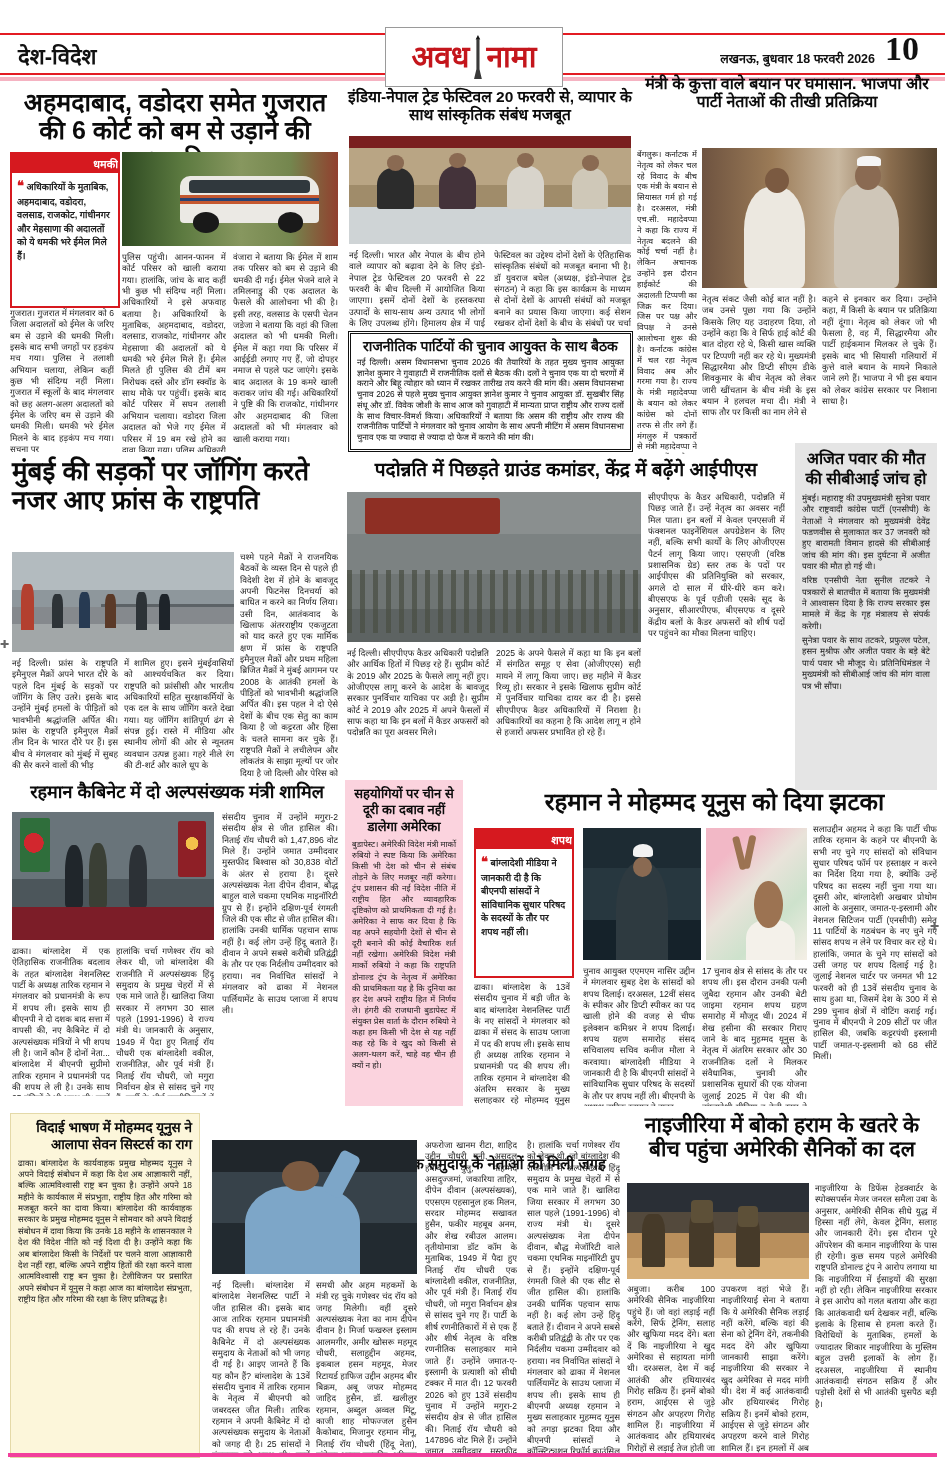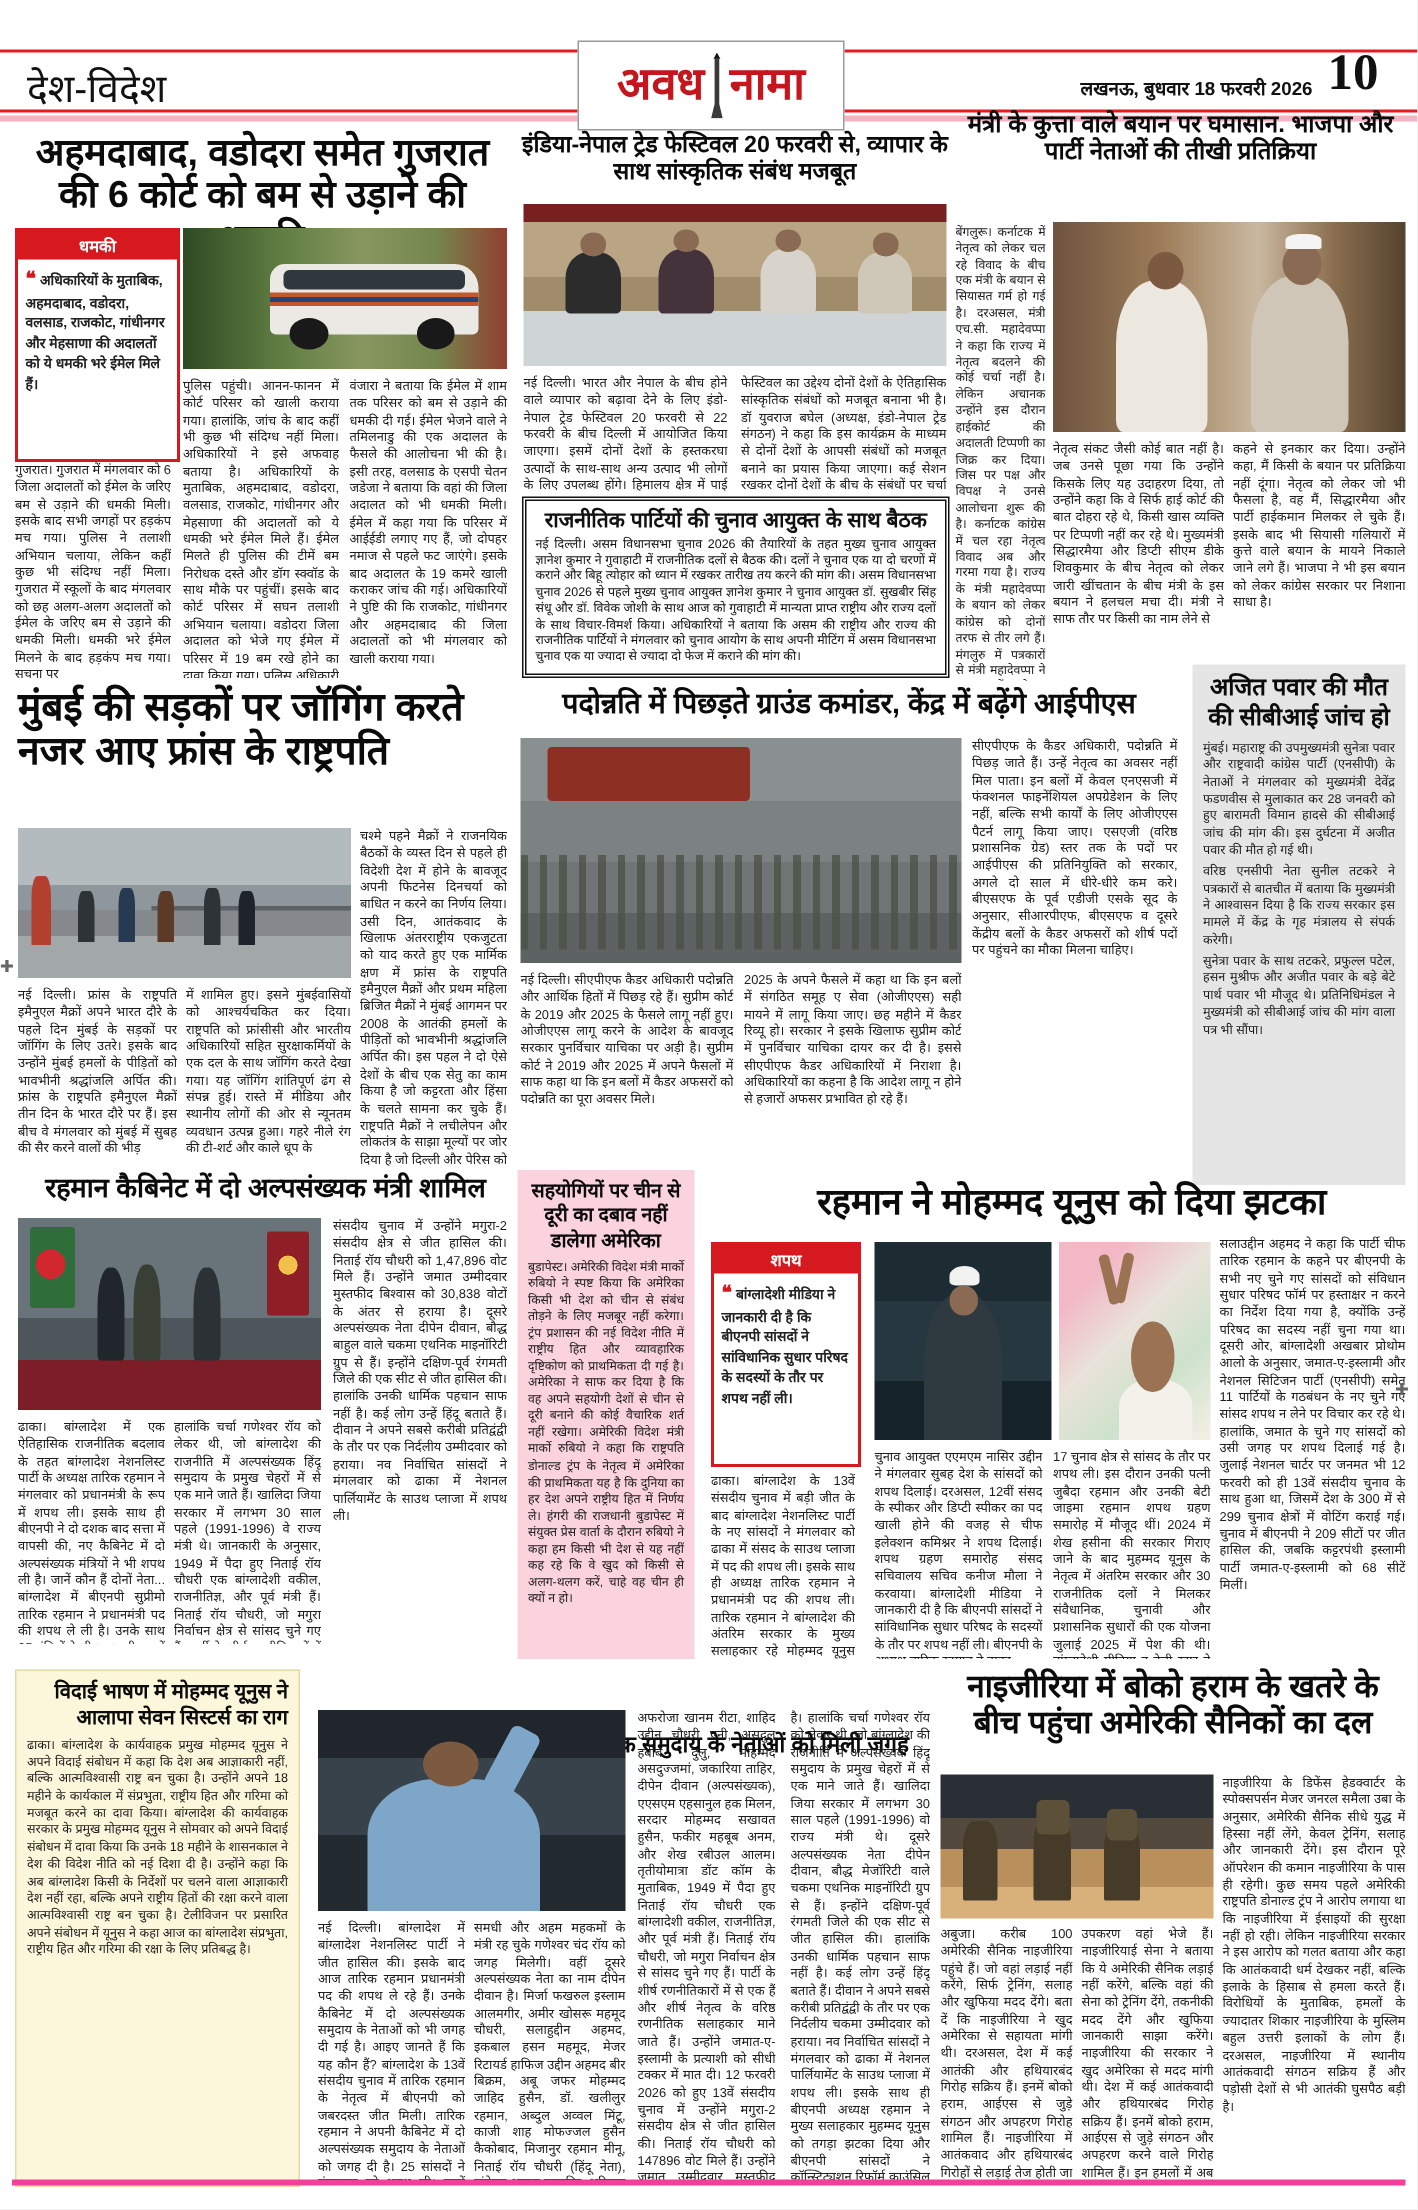--- a/index.html
+++ b/index.html
@@ -5,21 +5,21 @@
   html,body{margin:0;padding:0;background:#e8e8e8;}
   #page{position:relative;width:945px;height:1473px;background:#ffffff;margin:0 auto;
         font-family:"Liberation Sans",sans-serif;color:#111;overflow:hidden;}
   .abs{position:absolute;}
   .rule{position:absolute;left:0;width:945px;}
   .hl{position:absolute;font-weight:bold;color:#0b0b0b;text-align:center;line-height:1.13;}
   .bcol{position:absolute;font-size:8.6px;line-height:1.32;text-align:justify;color:#1c1c1c;overflow:hidden;}
   .bcol::first-letter{}
   .photo{position:absolute;overflow:hidden;background:#999;}
   .qbox{position:absolute;border:2px solid #d6191f;background:#fff;overflow:hidden;}
-  .qhead{background:#d6191f;color:#fff;font-weight:bold;text-align:center;font-size:11px;padding:2px 0;}
+  .qhead{background:#d6191f;color:#fff;font-weight:bold;text-align:right;font-size:11px;padding:2px 0;}
   .qtext{font-size:9.3px;font-weight:bold;line-height:1.45;padding:4px 5px;text-align:left;color:#222;}
   .qmark{color:#d6191f;font-size:13px;font-weight:bold;}
   .tintbox{position:absolute;overflow:hidden;padding:6px 7px;box-sizing:border-box;}
   .tinthl{font-weight:bold;text-align:center;font-size:13.5px;line-height:1.25;color:#0b0b0b;margin-bottom:4px;}
   .tintbody{font-size:8.4px;line-height:1.35;text-align:justify;color:#1c1c1c;}
   .dblbox{position:absolute;border:1.5px solid #111;outline:1px solid #111;outline-offset:1px;background:#fff;
           padding:4px 6px;box-sizing:border-box;overflow:hidden;}
   .crosshair{position:absolute;color:#666;font-size:11px;}
   
   #masthead{position:absolute;left:385px;top:27px;width:176px;height:58px;background:#fff;border:1px solid #9a9a9a;
@@ -69,21 +69,21 @@
 </style>
 </head>
 <body>
 
 <div id="page">
 
   <div class="rule" style="top:33px;height:2px;background:#e31b23;"></div>
   <div class="rule" style="top:73px;height:2px;background:#e31b23;"></div>
   <div class="rule" style="top:77px;height:4px;background:#f5b3c2;"></div>
 
-  <div class="abs" style="left:18px;top:40px;font-size:26px;font-weight:normal;">देश-विदेश</div>
+  <div class="abs" style="left:18px;top:40px;font-size:22px;font-weight:bold;">देश-विदेश</div>
   <div id="masthead">
     <span class="mast-word">अवध</span>
     <span id="tower"></span>
     <span class="mast-word">नामा</span>
   </div>
   <div class="abs" style="left:650px;top:50px;width:225px;text-align:right;font-size:12.5px;font-weight:bold;">लखनऊ, बुधवार 18 फरवरी 2026</div>
   <div class="abs" style="left:885px;top:30px;width:50px;font-family:'Liberation Serif',serif;font-size:34px;font-weight:bold;">10</div>
 
   <div class="hl" style="left:12px;top:88px;width:326px;font-size:25px;">अहमदाबाद, वडोदरा समेत गुजरात की 6 कोर्ट को बम से उड़ाने की धमकी</div>
   <div class="qbox" style="left:10px;top:152px;width:106px;height:152px;">
@@ -151,21 +151,21 @@
   <div class="photo" id="p5" style="left:347px;top:492px;width:294px;height:150px;">
     <div class="gate"></div>
     <div class="ranks"></div>
   </div>
   <div class="bcol" style="left:648px;top:492px;width:137px;height:278px;">सीएपीएफ के कैडर अधिकारी, पदोन्नति में पिछड़ जाते हैं। उन्हें नेतृत्व का अवसर नहीं मिल पाता। इन बलों में केवल एनएसजी में फंक्शनल फाइनेंशियल अपग्रेडेशन के लिए नहीं, बल्कि सभी कार्यों के लिए ओजीएएस पैटर्न लागू किया जाए। एसएजी (वरिष्ठ प्रशासनिक ग्रेड) स्तर तक के पदों पर आईपीएस की प्रतिनियुक्ति को सरकार, अगले दो साल में धीरे-धीरे कम करे। बीएसएफ के पूर्व एडीजी एसके सूद के अनुसार, सीआरपीएफ, बीएसएफ व दूसरे केंद्रीय बलों के कैडर अफसरों को शीर्ष पदों पर पहुंचने का मौका मिलना चाहिए।</div>
   <div class="bcol" style="left:347px;top:648px;width:142px;height:122px;">नई दिल्ली। सीएपीएफ कैडर अधिकारी पदोन्नति और आर्थिक हितों में पिछड़ रहे हैं। सुप्रीम कोर्ट के 2019 और 2025 के फैसले लागू नहीं हुए। ओजीएएस लागू करने के आदेश के बावजूद सरकार पुनर्विचार याचिका पर अड़ी है। सुप्रीम कोर्ट ने 2019 और 2025 में अपने फैसलों में साफ कहा था कि इन बलों में कैडर अफसरों को पदोन्नति का पूरा अवसर मिले।</div>
   <div class="bcol" style="left:496px;top:648px;width:145px;height:122px;">2025 के अपने फैसले में कहा था कि इन बलों में संगठित समूह ए सेवा (ओजीएएस) सही मायने में लागू किया जाए। छह महीने में कैडर रिव्यू हो। सरकार ने इसके खिलाफ सुप्रीम कोर्ट में पुनर्विचार याचिका दायर कर दी है। इससे सीएपीएफ कैडर अधिकारियों में निराशा है। अधिकारियों का कहना है कि आदेश लागू न होने से हजारों अफसर प्रभावित हो रहे हैं।</div>
 
   <div class="tintbox" style="left:795px;top:443px;width:142px;height:347px;background:#e5e5e5;">
     <div class="tinthl" style="font-size:16px;">अजित पवार की मौत की सीबीआई जांच हो</div>
-    <p class="tintbody" style="margin:0 0 3px 0;">मुंबई। महाराष्ट्र की उपमुख्यमंत्री सुनेत्रा पवार और राष्ट्रवादी कांग्रेस पार्टी (एनसीपी) के नेताओं ने मंगलवार को मुख्यमंत्री देवेंद्र फडणवीस से मुलाकात कर 28 जनवरी को हुए बारामती विमान हादसे की सीबीआई जांच की मांग की। इस दुर्घटना में अजीत पवार की मौत हो गई थी।</p>
+    <p class="tintbody" style="margin:0 0 3px 0;">मुंबई। महाराष्ट्र की उपमुख्यमंत्री सुनेत्रा पवार और राष्ट्रवादी कांग्रेस पार्टी (एनसीपी) के नेताओं ने मंगलवार को मुख्यमंत्री देवेंद्र फडणवीस से मुलाकात कर 37 जनवरी को हुए बारामती विमान हादसे की सीबीआई जांच की मांग की। इस दुर्घटना में अजीत पवार की मौत हो गई थी।</p>
     <p class="tintbody" style="margin:0 0 3px 0;">वरिष्ठ एनसीपी नेता सुनील तटकरे ने पत्रकारों से बातचीत में बताया कि मुख्यमंत्री ने आश्वासन दिया है कि राज्य सरकार इस मामले में केंद्र के गृह मंत्रालय से संपर्क करेगी।</p>
     <p class="tintbody" style="margin:0;">सुनेत्रा पवार के साथ तटकरे, प्रफुल्ल पटेल, हसन मुश्रीफ और अजीत पवार के बड़े बेटे पार्थ पवार भी मौजूद थे। प्रतिनिधिमंडल ने मुख्यमंत्री को सीबीआई जांच की मांग वाला पत्र भी सौंपा।</p>
   </div>
 
   <div class="hl" style="left:12px;top:782px;width:330px;font-size:18px;">रहमान कैबिनेट में दो अल्पसंख्यक मंत्री शामिल</div>
   <div class="photo" id="p6" style="left:12px;top:812px;width:202px;height:128px;">
     <div class="flagbd"></div>
     <div class="flagred"></div>
     <div class="person" style="left:26%;top:26%;width:9%;height:48%;background:#20262b;"></div>
     <div class="person" style="left:38%;top:24%;width:9%;height:50%;background:#3a3f35;"></div>

